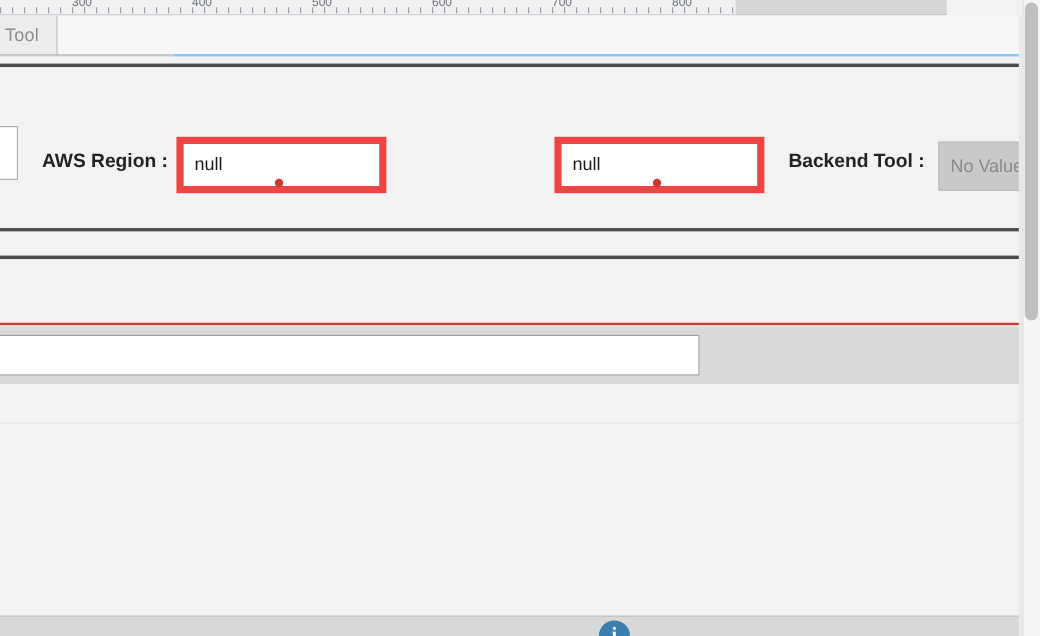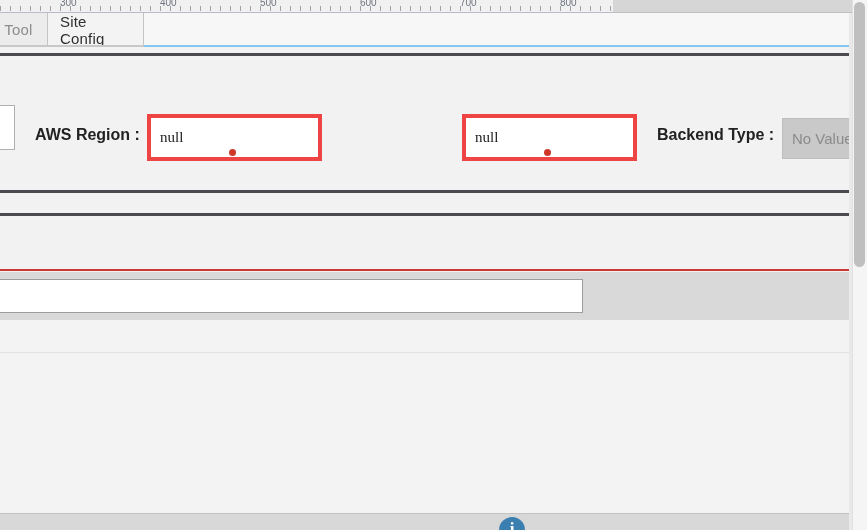--- a/index.html
+++ b/index.html
@@ -19,21 +19,21 @@
     position: relative;
     width: 867px;
     height: 530px;
     background: #f2f2f2;
   }
 
   
   .ruler {
     position: absolute;
     left: 0; top: 0;
-    width: 867px; height: 13px;
+    width: 789px; height: 13px;
     background: #ededed;
     overflow: hidden;
   }
   .ruler-active {
     position: absolute;
     left: 0; top: 0;
     width: 613px; height: 13px;
     background: #f1f1f1;
     border-bottom: 1px solid #b9bcc4;
     box-sizing: border-box;
@@ -156,22 +156,21 @@
     border: 1px solid #b0b0b0;
     font-size: 15px;
     color: #1a1a1a;
     padding: 0 9px;
     display: flex;
     align-items: center;
     font-family: "Liberation Sans", sans-serif;
     overflow: hidden;
   }
   .text-input.error {
-    border: 4px solid #ef4444;
-    font-family: Liberation Serif, serif;
+    border: 6px solid #ef4444;
   }
   .text-input.disabled {
     background: #c9c9c9;
     border: 1px solid #bdbdbd;
     color: #8b8b8b;
   }
   .error-dot {
     position: absolute;
     width: 7px; height: 7px;
     border-radius: 50%;
@@ -341,23 +340,20 @@
         <div class="ruler-label" style="left: 460px;">700</div>
         <div class="ruler-label" style="left: 560px;">800</div>
       </div>
   </div>
 
   <div class="tabbar">
     <div class="tabbar-filler"></div>
     <div class="tab" id="tab-0" style="left: -22px; width: 70px;">
       <span>y Tool</span>
     </div>
-    <div class="tab active" id="tab-1" style="left: 48px; width: 96px;">
-      <span>Site Config</span>
-    </div>
   </div>
   <div class="tab-underline-left"></div>
   <div class="tab-underline" style="left:144px;width:723px;"></div>
 
   <div class="rule-dark" style="top:53px;"></div>
 
   <div class="formrow">
 
     <div class="text-input" style="left:-12px; top:49px; width:27px; height:45px;">
       <span></span>
@@ -367,21 +363,21 @@
     <div class="text-input error" style="left:147px; top:58px; width:175px; height:47px;">
       <span>null</span>
     </div>
     <div class="error-dot" style="left:229px; top:93px;"></div>
 
     <div class="text-input error" style="left:462px; top:58px; width:175px; height:47px;">
       <span>null</span>
     </div>
     <div class="error-dot" style="left:544px; top:93px;"></div>
 
-    <div class="field-label" style="left:657px; top:70px;">Backend Type :</div>
+    <div class="field-label" style="left:657px; top:70px;">Backend Tool :</div>
     <div class="text-input disabled" style="left:782px; top:62px; width:100px; height:41px;">
       <span>No Value</span>
     </div>
   </div>
 
   <div class="rule-dark" style="top:190px;"></div>
   <div class="band" style="top:193px;height:20px;"></div>
   <div class="rule-dark" style="top:213px;"></div>
   <div class="band" style="top:216px;height:54px;"></div>
   <div class="rule-red" style="top:269px;"></div>

